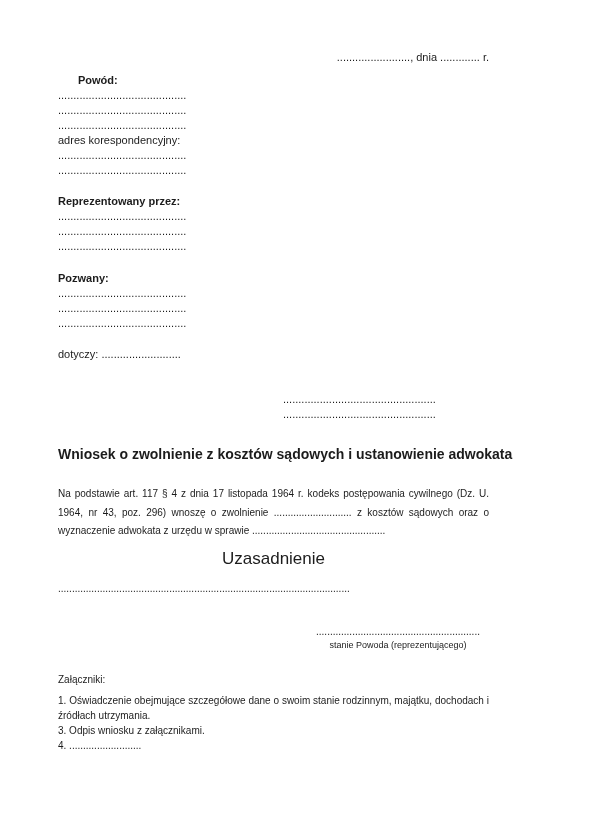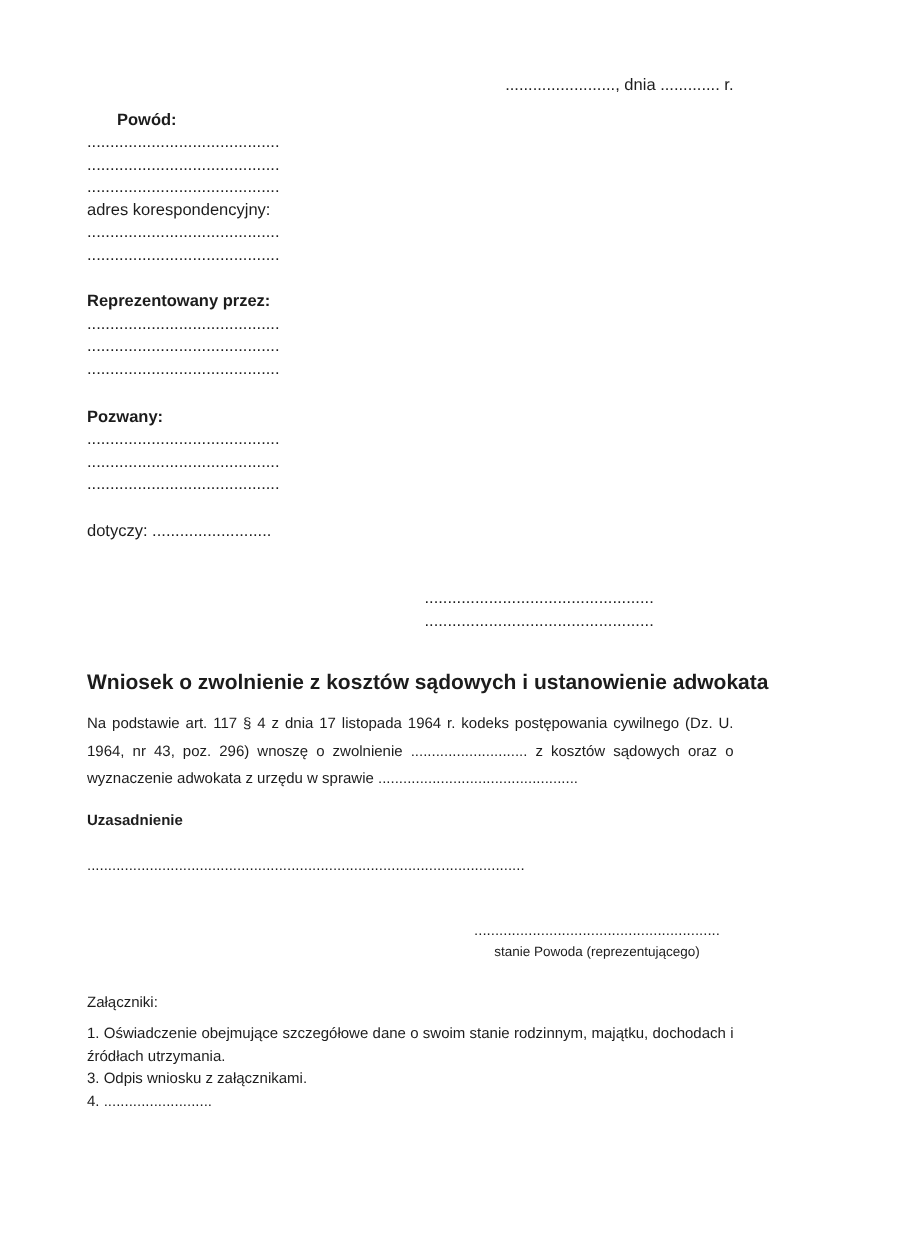--- a/index.html
+++ b/index.html
@@ -14,24 +14,25 @@
   .label { font-weight:700; }
   .mt8 { margin-top:8px;padding-left:20px; }
   .mt16 { margin-top:16px; }
   .mt17 { margin-top:17px; }
   .court { margin-top:30px; margin-left:225px; }
   .title {
     margin-top:24px; font-size:14px; line-height:16px; font-weight:700;
     text-align:center; white-space:nowrap;
   }
   .bodytext {
-    margin-top:12px; font-size:10px; line-height:18.5px; text-align:justify;
+    margin-top:23px; font-size:10px; line-height:18.5px; text-align:justify;
   }
   .heading {
-    margin-top:10px; font-size:10px; line-height:15px; font-weight:700;
+    margin-top:10px; font-size:17px; line-height:15px; font-weight:400;
+    text-align:center;
   }
   .uzdots { margin-top:16px; font-size:10px; line-height:14px; white-space:nowrap; }
   .sig { margin-top:29px; width:170px; margin-left:auto; margin-right:6px; text-align:center; }
   .sigline { font-size:10px; line-height:14px; white-space:nowrap; }
   .sigcap { font-size:9px; line-height:13px; color:#1c1c1c; }
   .attach { margin-top:13px; font-size:10px; line-height:15px; }
   .attach-label { margin-bottom:6px;margin-top:20px; }
   .item { text-align:justify; }
 </style>
 </head>

